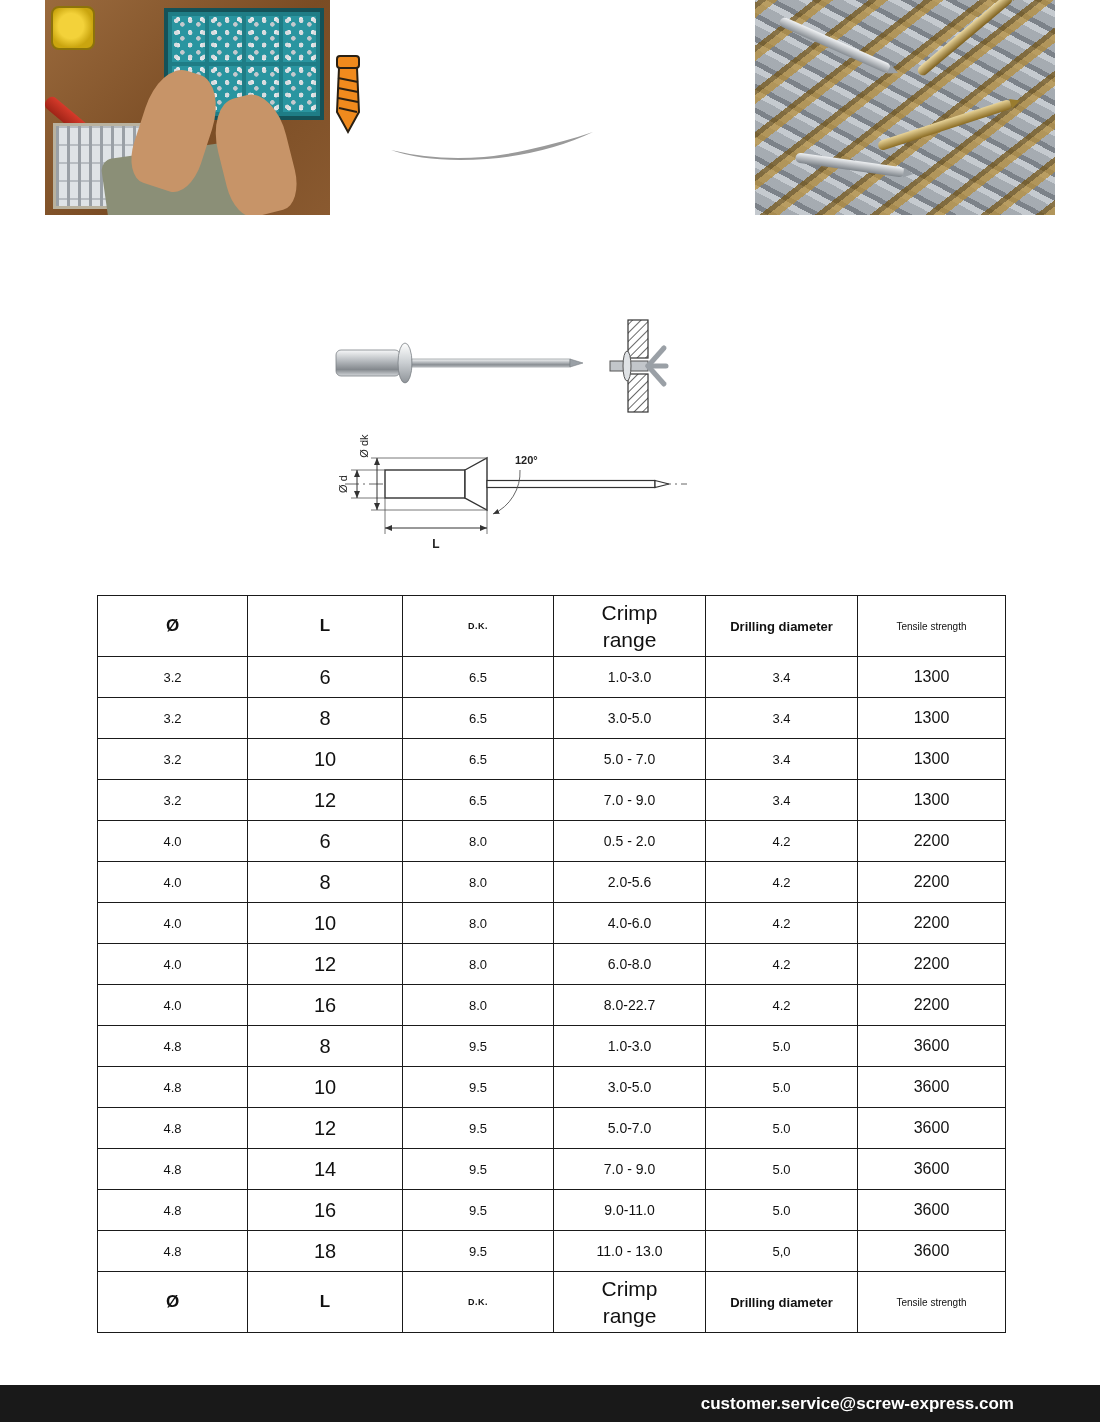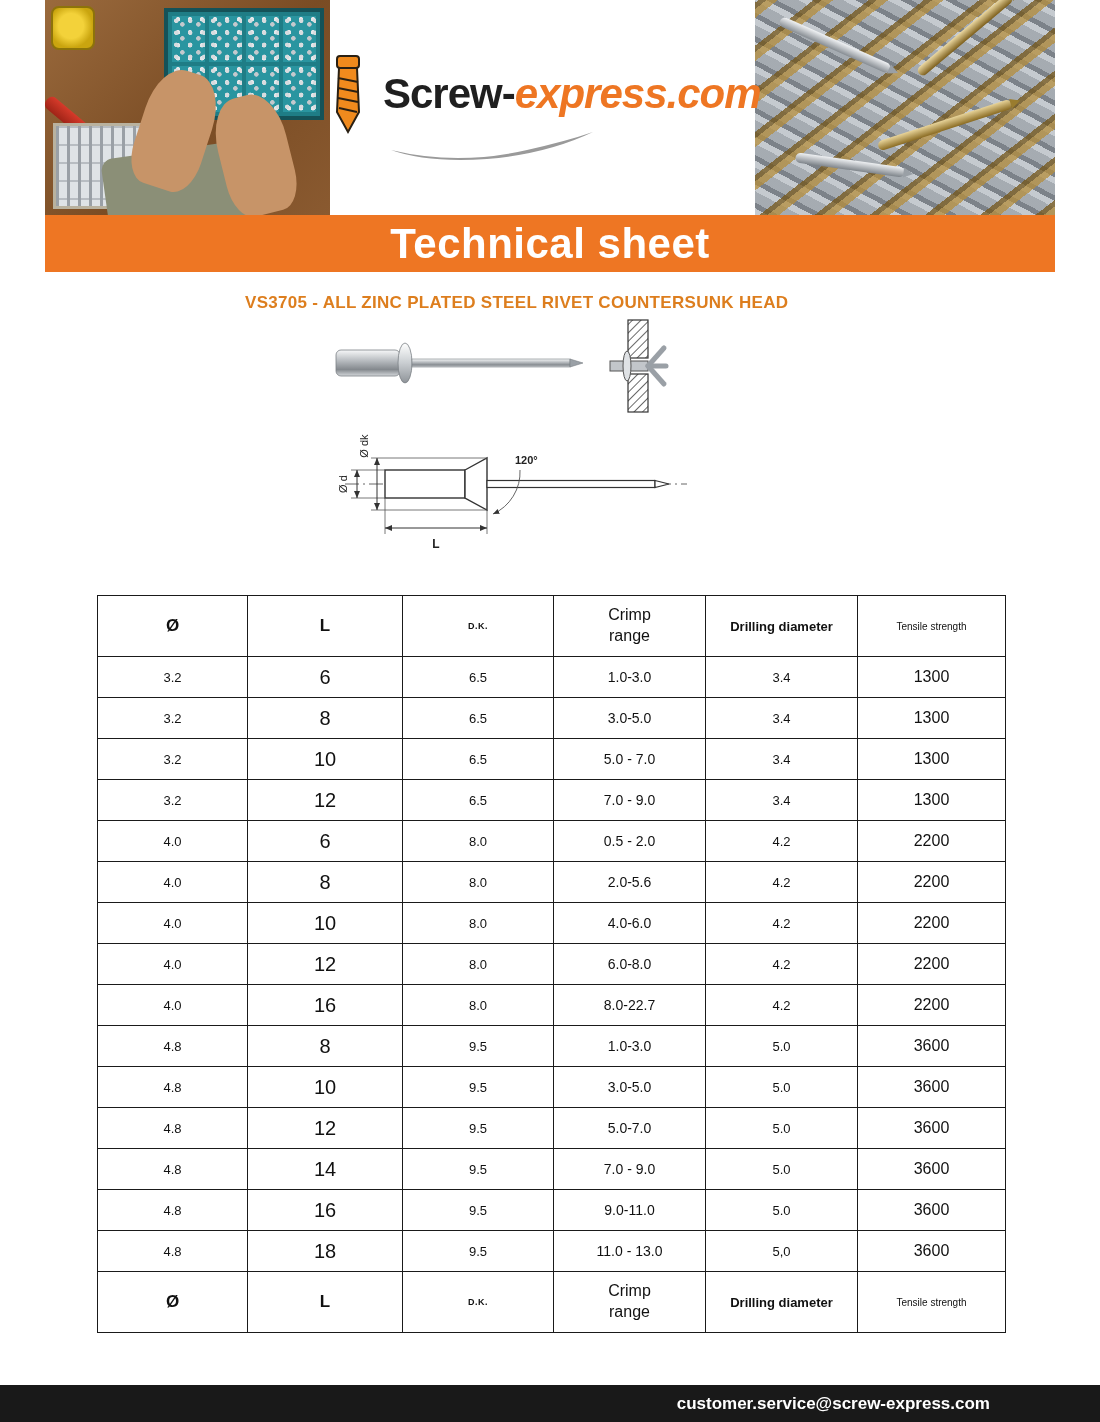--- a/index.html
+++ b/index.html
@@ -100,35 +100,35 @@
     border-collapse:collapse; table-layout:fixed;
   }
   .spec-table th, .spec-table td {
     border:1px solid #1a1a1a; text-align:center; vertical-align:middle;
     background:#fff; color:#111; padding:0;
   }
   .spec-table thead th, .spec-table tfoot td { height:61px; }
   .spec-table tbody td { height:41px; }
   .h-dia, .h-len { font-size:17px; font-weight:700; }
   .h-dk { font-size:9px; font-weight:600; letter-spacing:0.5px; }
-  .h-crimp { font-size:16px; font-weight:400; white-space:pre-line; line-height:1.3; }
+  .h-crimp { font-size:21px; font-weight:400; white-space:pre-line; line-height:1.3; }
   .h-drill { font-size:13px; font-weight:700; }
   .h-tensile { font-size:10px; font-weight:400; }
   .col-dia { font-size:13px; }
   .col-len { font-size:20px; }
   .col-dk { font-size:13px;margin-left:37px; }
   .col-crimp { font-size:14px; }
   .col-drill { font-size:13px; }
   .col-tensile { font-size:16px; }
 
   
   .footer-bar {
     position:absolute; left:0; top:1385px; width:1100px; height:37px;
     background:#191919; display:flex; align-items:center; justify-content:flex-end;
-    padding-right:110px;
+    padding-right:86px;
   }
   .footer-email { color:#ffffff; font-size:17px; font-weight:700; text-decoration:none; }
 </style>
 </head>
 <body>
 
 <div class="page">
 
   <div class="photo photo-left">
     <div class="tape-measure"></div>
@@ -169,33 +169,26 @@
     <svg class="logo-icon" width="46" height="86" viewBox="0 0 46 86">
       <g stroke="#2a2013" stroke-width="2" fill="#F08A1D">
         <rect x="12" y="4" width="22" height="12" rx="3"></rect>
         <path d="M14 16 L32 16 L34 60 L23 80 L12 60 Z"></path>
         <line x1="13" y1="26" x2="33" y2="30"></line>
         <line x1="13" y1="36" x2="33" y2="40"></line>
         <line x1="13" y1="46" x2="33" y2="50"></line>
         <line x1="14" y1="56" x2="32" y2="60"></line>
       </g>
     </svg>
-    <div class="logo-text">
-      <span class="logo-part1">Screw-</span><span class="logo-part2">express.com</span>
-    </div>
     <svg class="logo-swoosh" width="210" height="34" viewBox="0 0 210 34">
       <path d="M4 18 Q 70 34 140 18 Q 180 9 206 0 Q 160 22 100 27 Q 40 31 4 18 Z" fill="#9a9a9a"></path>
     </svg>
   </div>
 
-  <div class="banner">
-    <span class="banner-title">Technical sheet</span>
-  </div>
-
-  <div class="product-title">VS3705 - ALL ZINC PLATED STEEL RIVET COUNTERSUNK HEAD</div>
+
 
   <div class="drawings">
 
     <svg class="rivet-photo" width="280" height="60" viewBox="0 0 280 60">
       <defs>
         <linearGradient id="silver" x1="0" y1="0" x2="0" y2="1">
           <stop offset="0" stop-color="#f7f8f9"></stop>
           <stop offset="0.4" stop-color="#b9bdc1"></stop>
           <stop offset="0.75" stop-color="#84898e"></stop>
           <stop offset="1" stop-color="#d4d7da"></stop>

